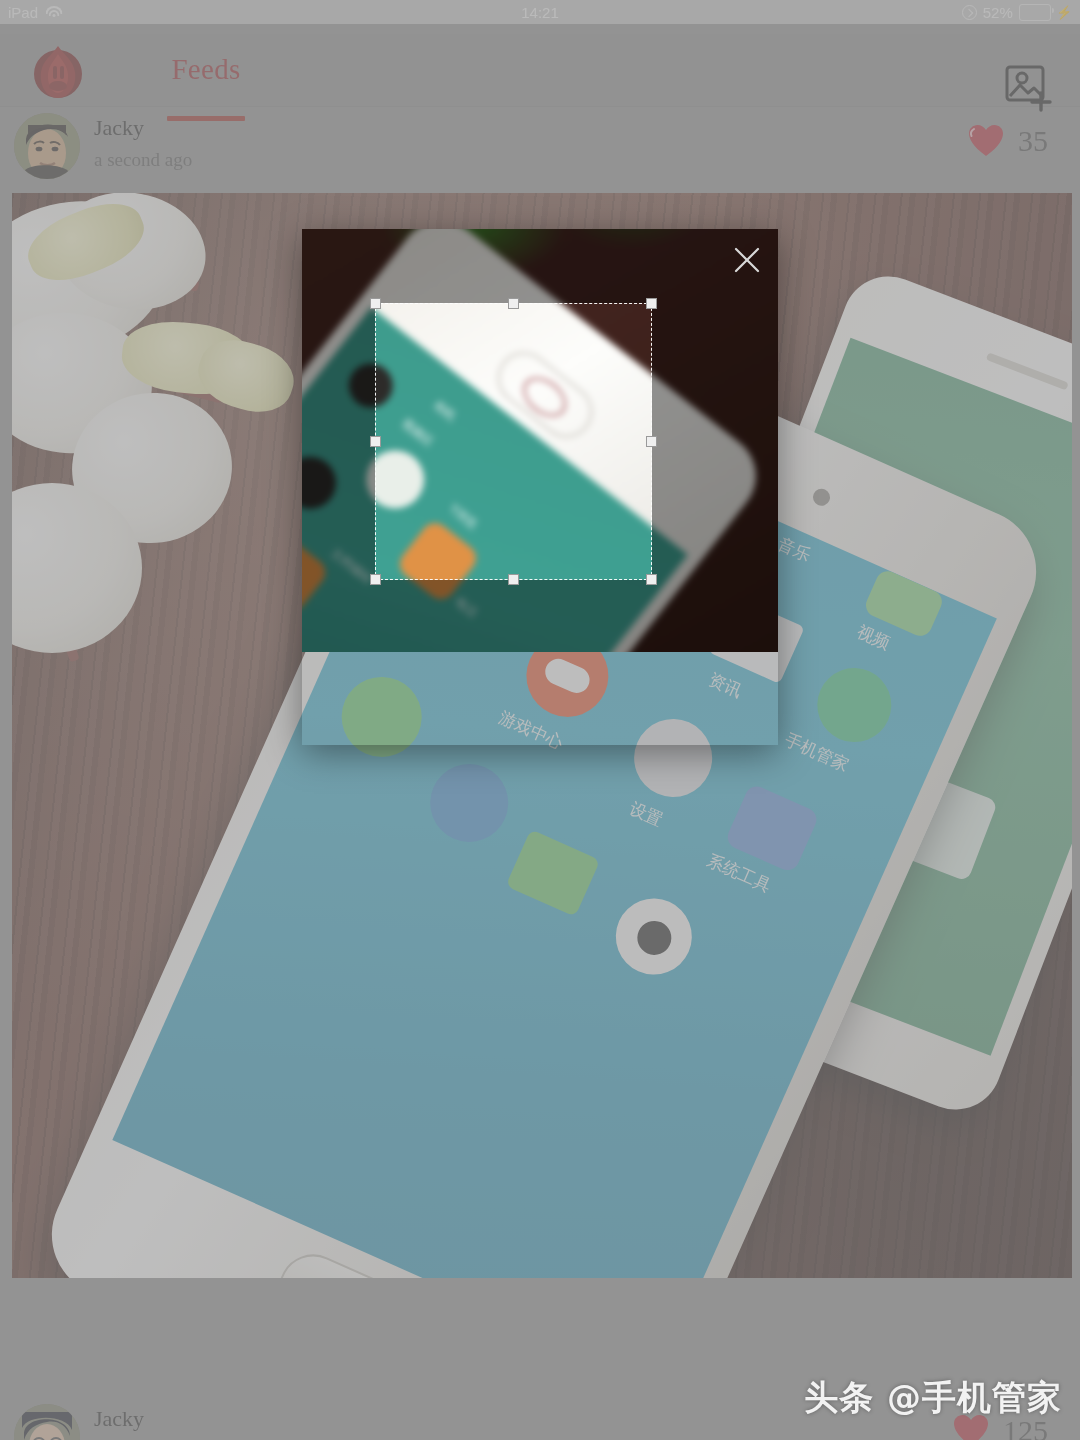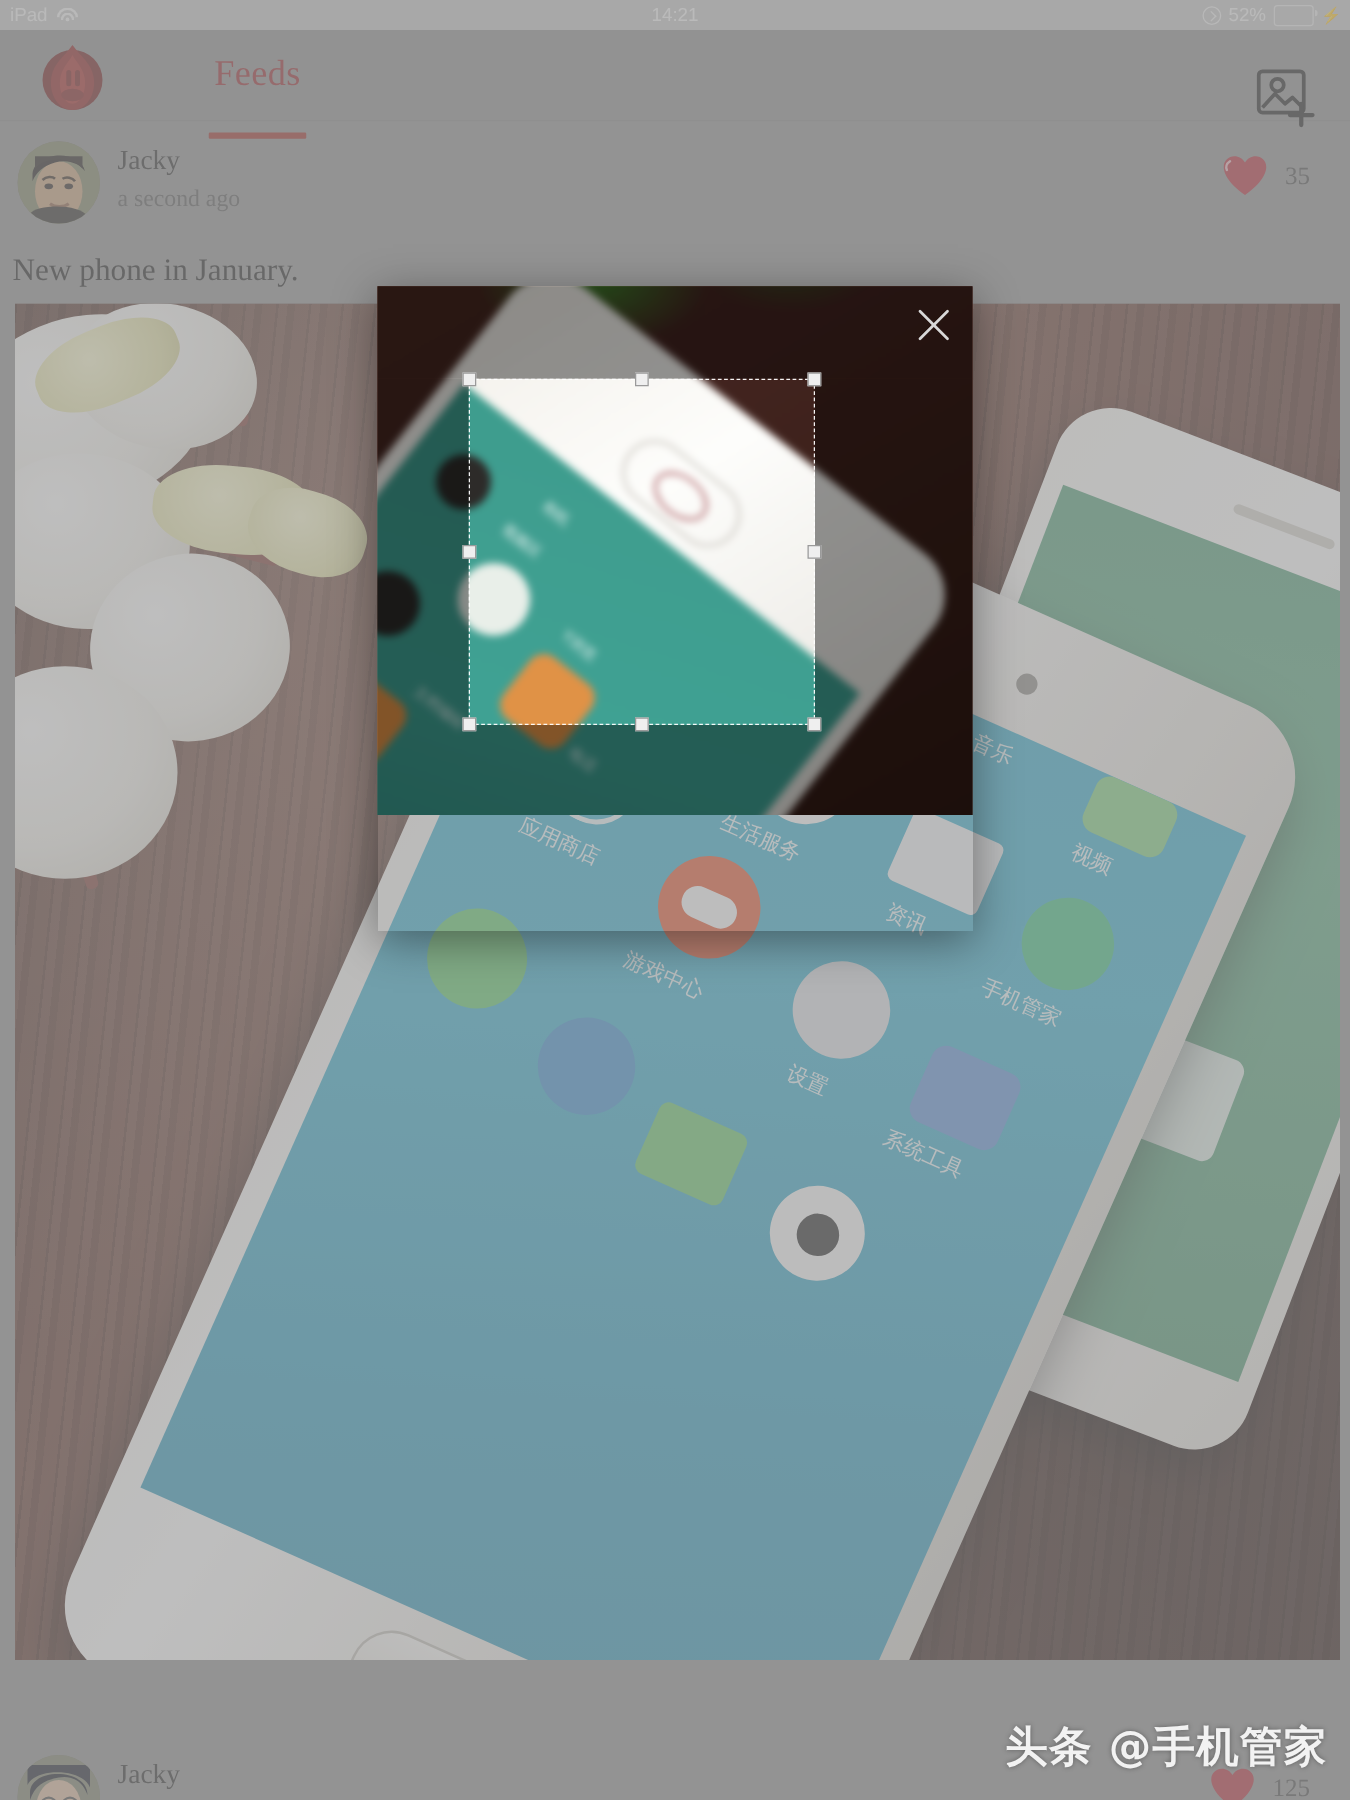--- a/index.html
+++ b/index.html
@@ -33,21 +33,21 @@
   .lock-ico::after{content:"";position:absolute;left:3px;top:4px;width:5px;height:5px;
      border:1.6px solid #efefef;border-left:none;border-bottom:none;transform:rotate(45deg);}
   .batt{width:27px;height:12px;border:1.5px solid #e8e8e8;border-radius:3px;position:relative;padding:1.5px;}
   .batt::after{content:"";position:absolute;right:-4px;top:3px;width:2px;height:5px;
      background:#e8e8e8;border-radius:0 2px 2px 0;}
   .batt-fill{height:100%;background:#4cd560;border-radius:1px;}
   .bolt{font-size:13px;color:#ededed;line-height:1;}
 
   
   #nav-bar{
-    position:absolute;left:0;top:24px;width:1080px;height:72px;
+    position:absolute;left:0;top:34px;width:1080px;height:72px;
     background:#8d8d8d;z-index:35;
     border-bottom:1px solid #858585;
   }
   #brand-logo{
     position:absolute;left:29px;top:10px;width:58px;height:56px;
   }
   #brand-logo svg{width:100%;height:100%;display:block;}
   #tab-feeds{
     position:absolute;left:160px;top:16px;width:92px;height:56px;
     text-align:center;cursor:pointer;
@@ -71,21 +71,21 @@
   .avatar{
     position:absolute;left:14px;top:17px;width:66px;height:66px;border-radius:50%;overflow:hidden;
     background:#6e6f5e;
   }
   .avatar svg{width:100%;height:100%;display:block;}
   .author{position:absolute;left:94px;top:17px;font-size:22px;color:#2a2a2a;line-height:30px;}
   .timestamp{position:absolute;left:94px;top:52px;font-size:19px;color:#575757;line-height:24px;}
   .like-group{position:absolute;right:32px;top:28px;display:flex;align-items:center;gap:14px;cursor:pointer;}
   .heart{width:36px;height:33px;}
   .heart svg{width:100%;height:100%;display:block;}
-  .like-count{font-size:20px;color:#4a4a4a;line-height:30px;}
+  .like-count{font-size:30px;color:#4a4a4a;line-height:30px;}
 
   .post-text{padding:8px 0 10px 10px;font-size:25px;color:#1d1d1d;line-height:32px;}
 
   
   .post-photo{
     position:relative;width:1060px;height:1085px;margin-left:12px;overflow:hidden;
     background:#4e2a22;
   }
   
   .wood{
@@ -343,21 +343,20 @@
         <span class="heart">
           <svg viewBox="0 0 36 33">
             <path d="M18 32 C4 22 1 14 1 9.5 C1 4.5 5 1 9.5 1 C13 1 16.3 3 18 6 C19.7 3 23 1 26.5 1 C31 1 35 4.5 35 9.5 C35 14 32 22 18 32 Z" fill="#b52b38"></path>
             <path d="M6 5 C3 7 2.5 10 3.5 12" stroke="#e9b6bd" stroke-width="2" fill="none" stroke-linecap="round"></path>
           </svg>
         </span>
         <span class="like-count">35</span>
       </div>
     </div>
 
-    <div class="post-text">New phone in January.</div>
 
     <div class="post-photo">
       <div class="wood"></div>
 
       <div>
         <div class="stem s1"></div>
           <div class="stem s2"></div>
           <div class="stem s3"></div>
         <div class="cotton c1"></div>
           <div class="cotton c2"></div>

